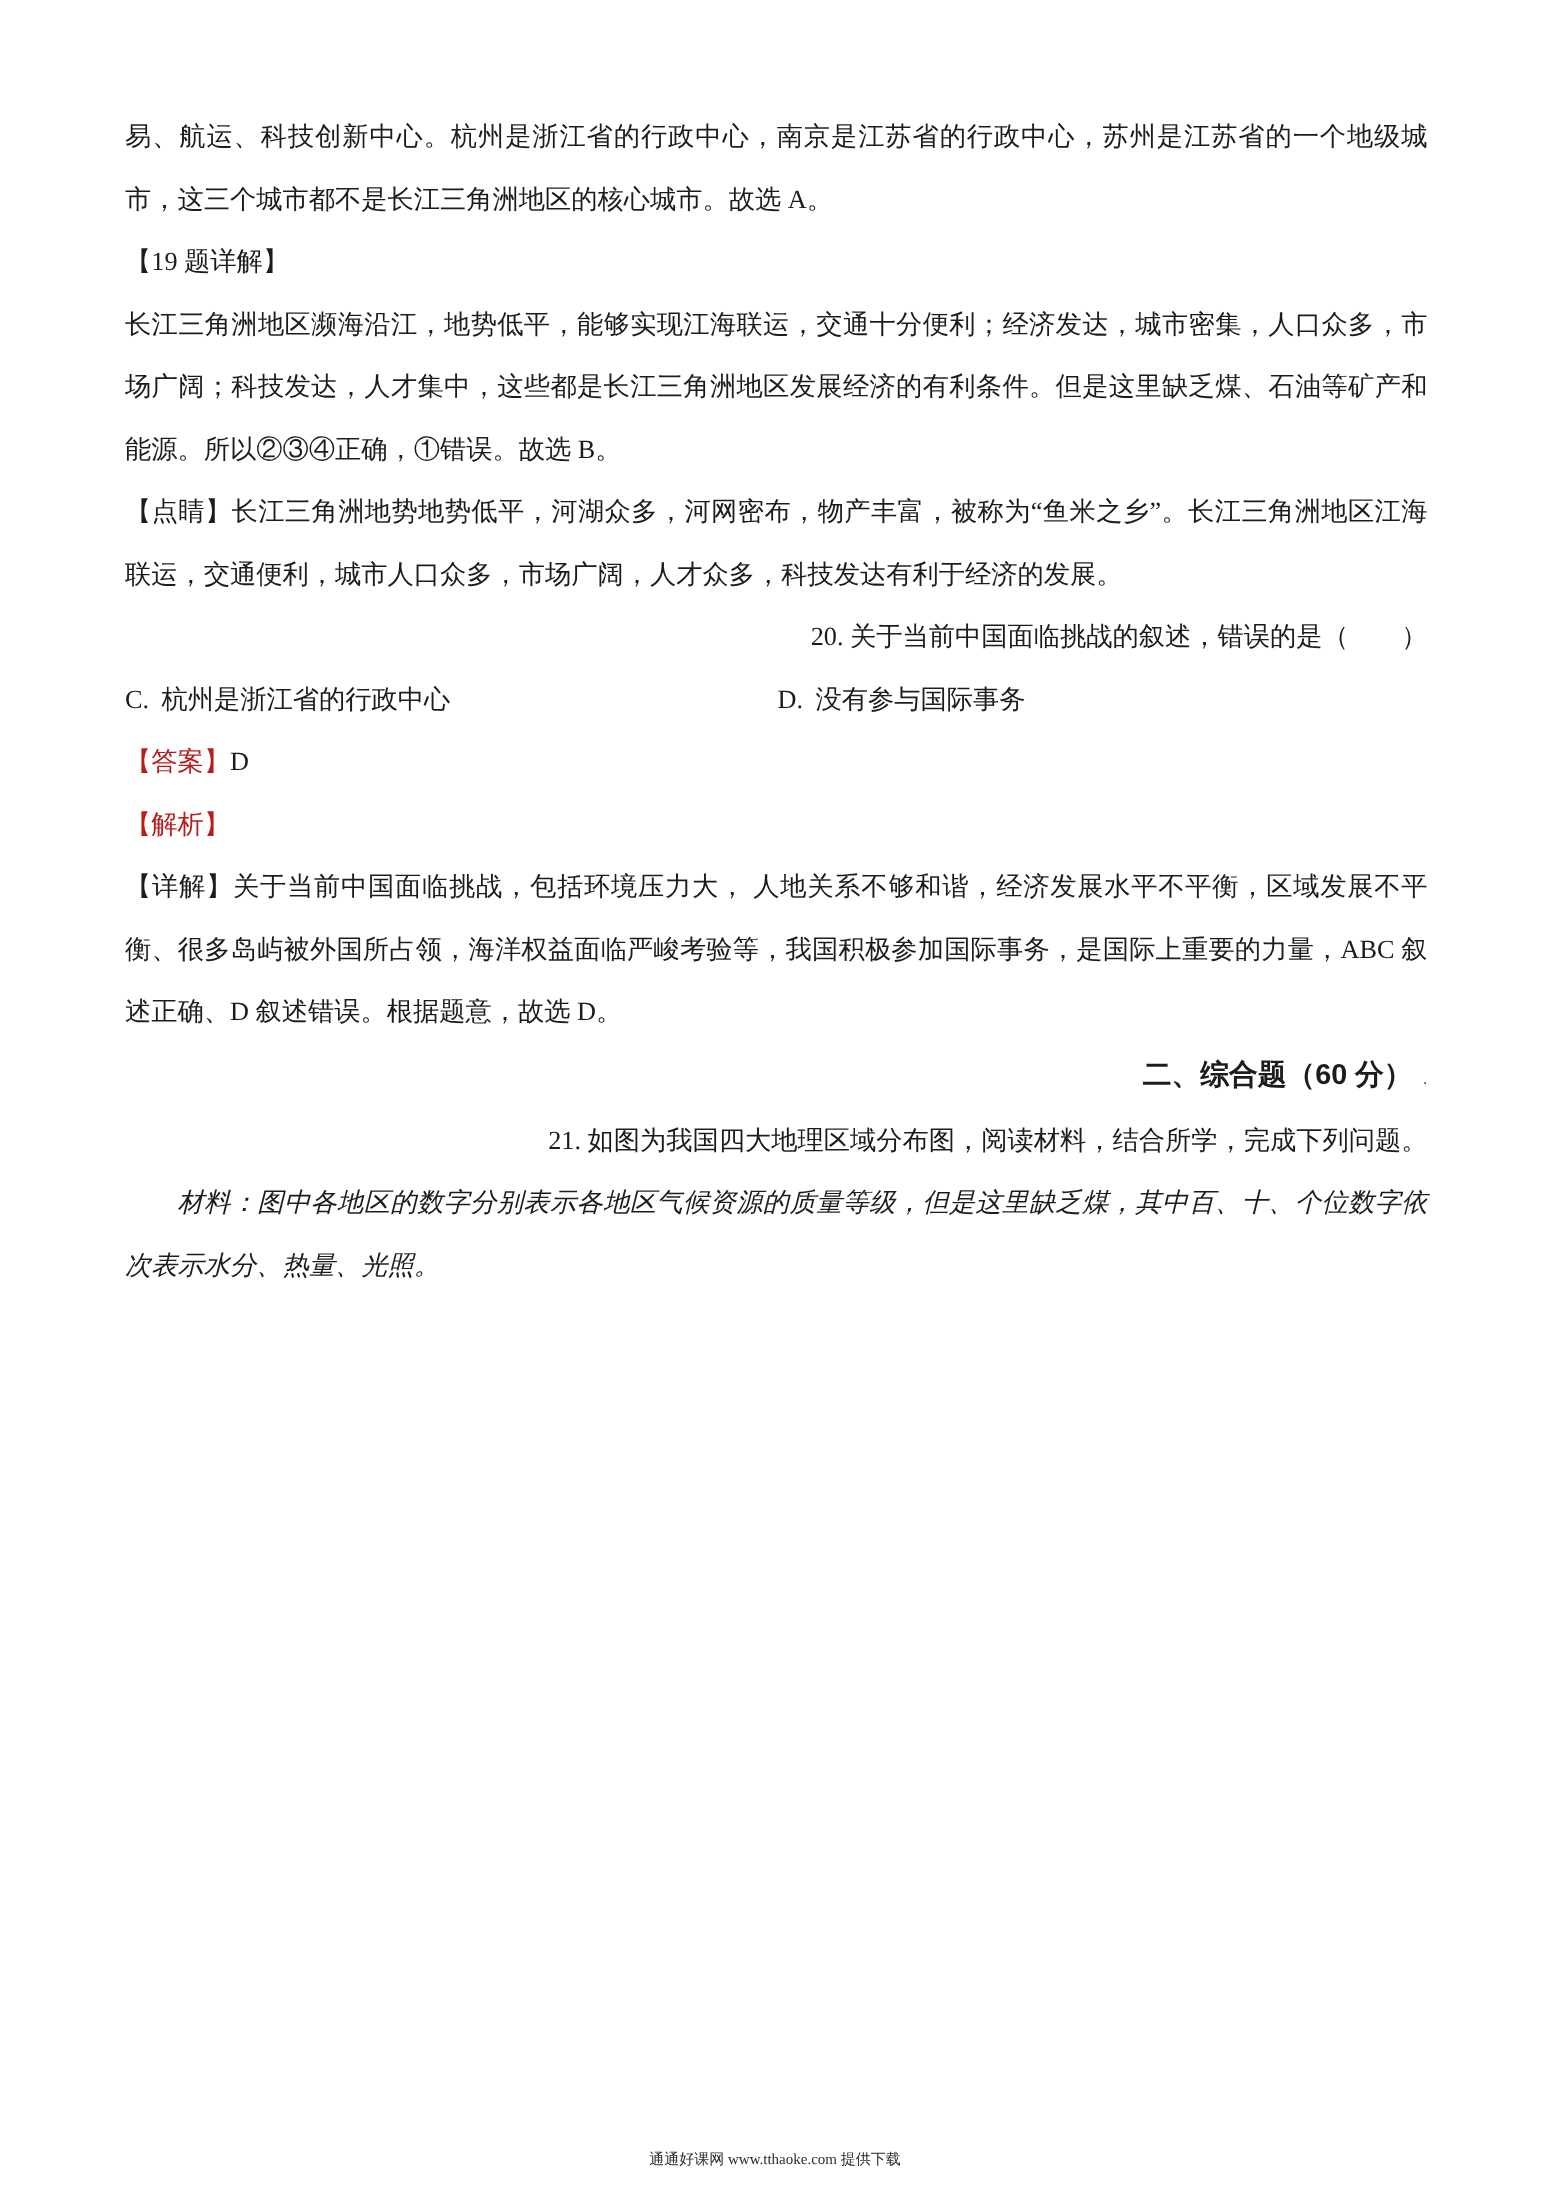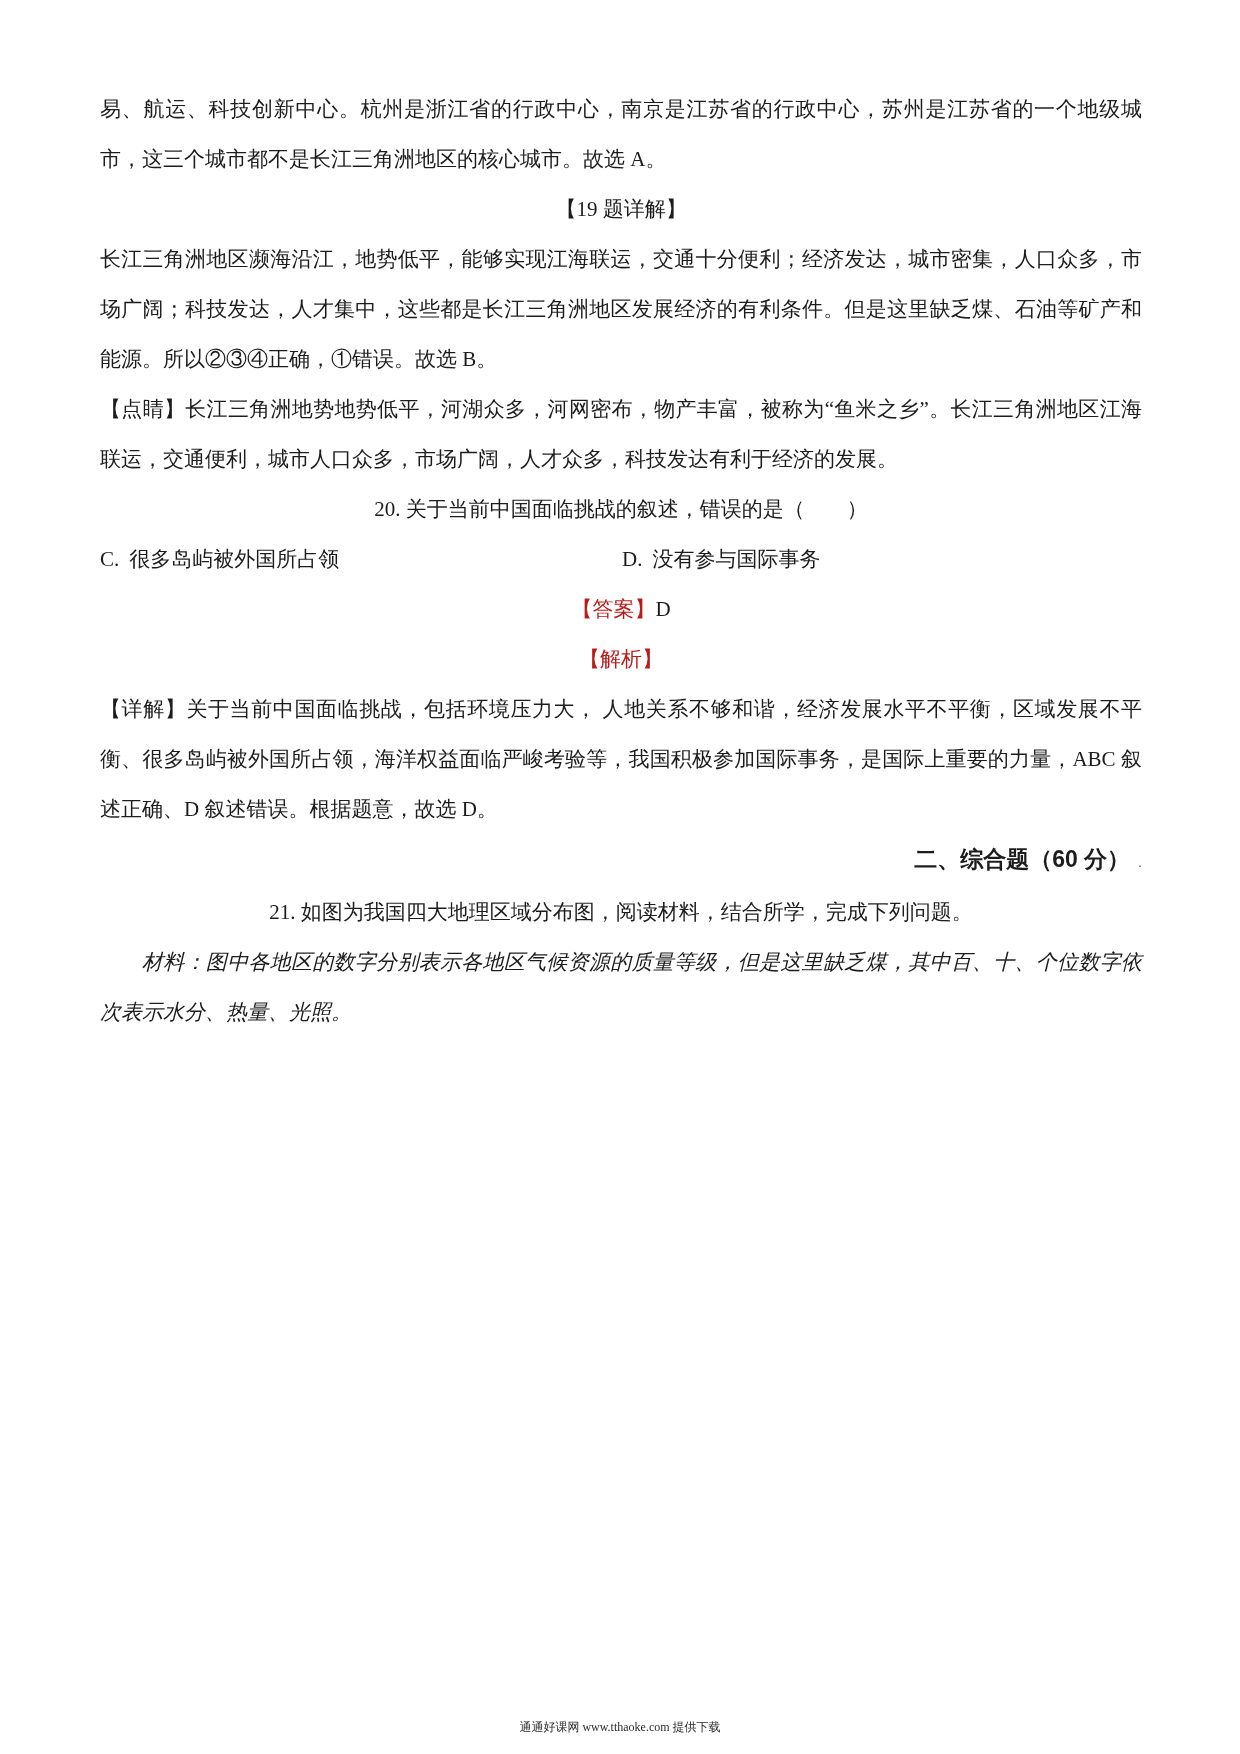--- a/index.html
+++ b/index.html
@@ -19,23 +19,23 @@
     position: absolute;
     left: 100px;
     top: 84px;
     width: 1042px;
     font-size: 21px;
     line-height: 50px;
     color: #1c1c1c;
     text-align: justify;
   }
   .para { text-align: justify; }
-  .label-line { text-align: center; }
+  .label-line { text-align: left; }
   .blue-label { color: #b91c1c; }
-  .q-stem { text-align: center; }
+  .q-stem { text-align: right; }
   .options-row {
     display: flex;
     flex-direction: row;
     text-align: left;
   }
   .option-cell-left { width: 522px; flex: 0 0 522px; }
   .option-cell-right { flex: 1; }
   .option-letter { margin-right: 10px; }
   .section-heading {
     font-weight: 700;
@@ -76,21 +76,21 @@
 
     <p class="para">长江三角洲地区濒海沿江，地势低平，能够实现江海联运，交通十分便利；经济发达，城市密集，人口众多，市场广阔；科技发达，人才集中，这些都是长江三角洲地区发展经济的有利条件。但是这里缺乏煤、石油等矿产和能源。所以②③④正确，①错误。故选 B。</p>
 
     <p class="para">【点睛】长江三角洲地势地势低平，河湖众多，河网密布，物产丰富，被称为“鱼米之乡”。长江三角洲地区江海联运，交通便利，城市人口众多，市场广阔，人才众多，科技发达有利于经济的发展。</p>
 
     <p class="q-stem">20. 关于当前中国面临挑战的叙述，错误的是（　　）</p>
 
 
     <div class="options-row">
       <div class="option-cell-left">
-        <span class="option-letter">C.</span><span>很多岛屿被外国所占领</span>
+        <span class="option-letter">C.</span><span>杭州是浙江省的行政中心</span>
       </div>
       <div class="option-cell-right">
         <span class="option-letter">D.</span><span>没有参与国际事务</span>
       </div>
     </div>
 
     <p class="label-line">
       <span class="blue-label">【答案】</span><span>D</span>
     </p>
 

